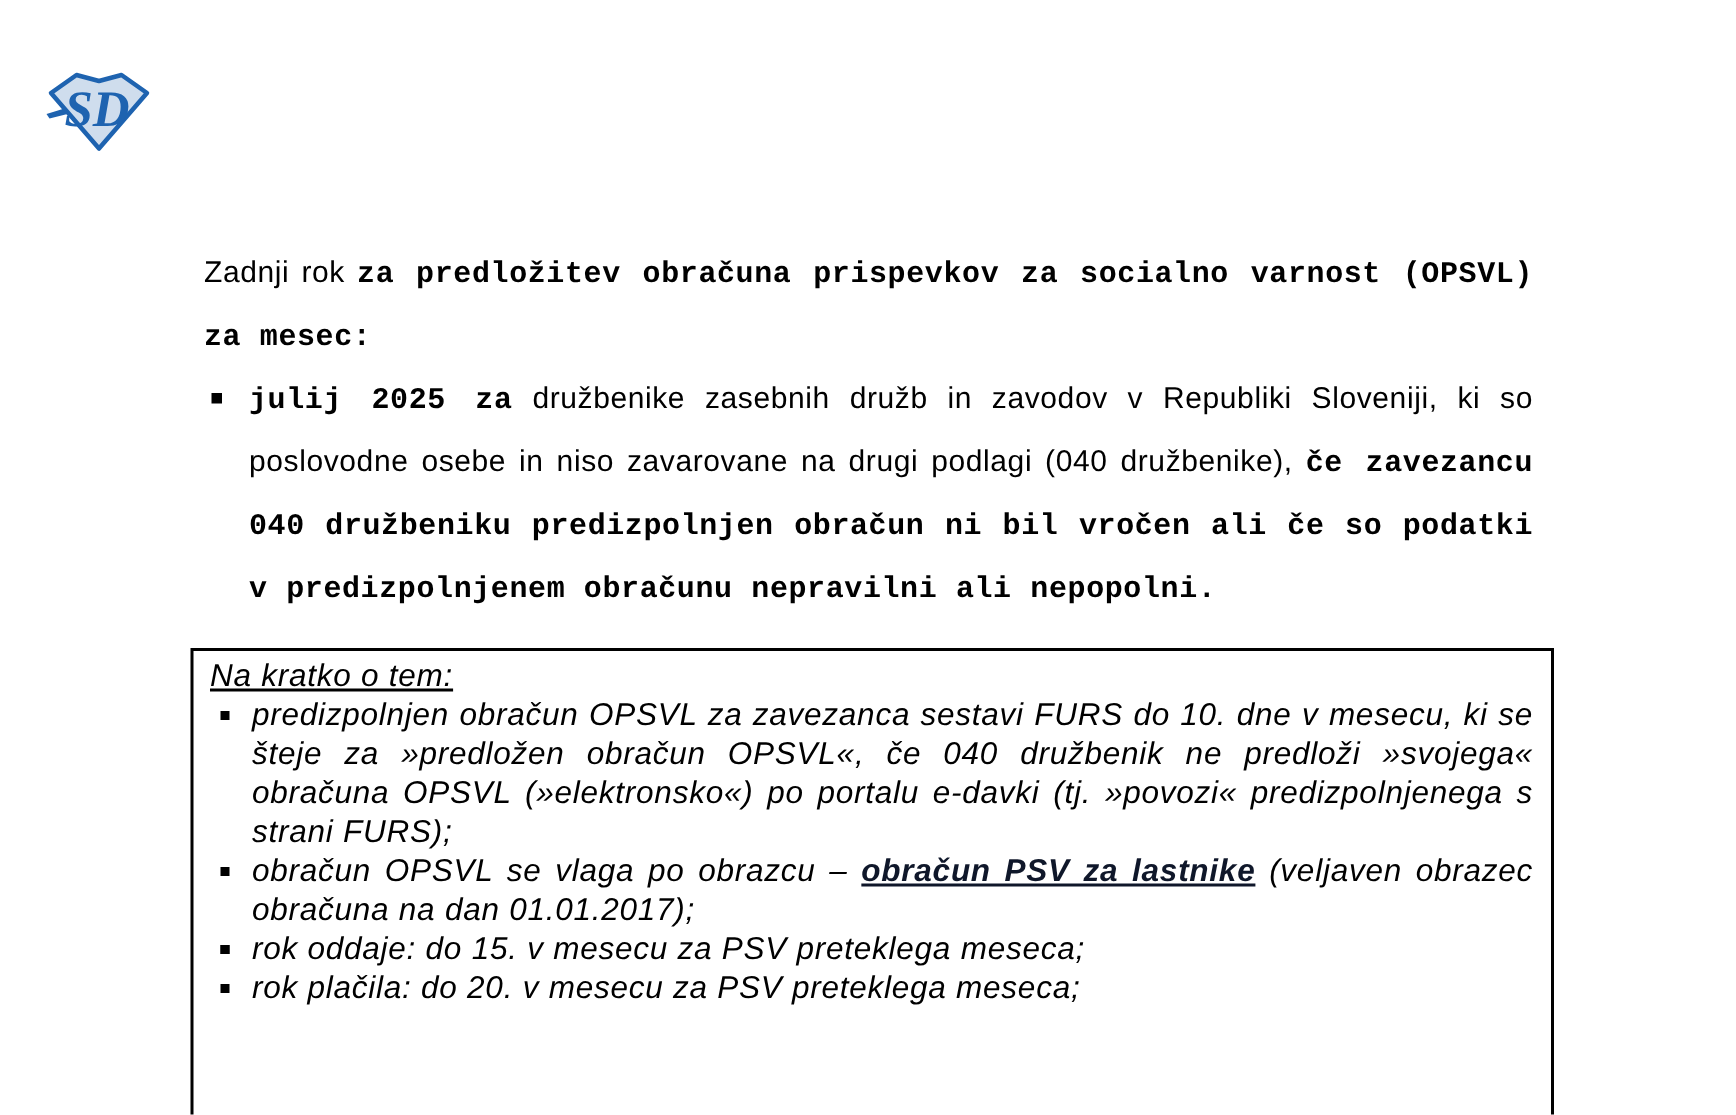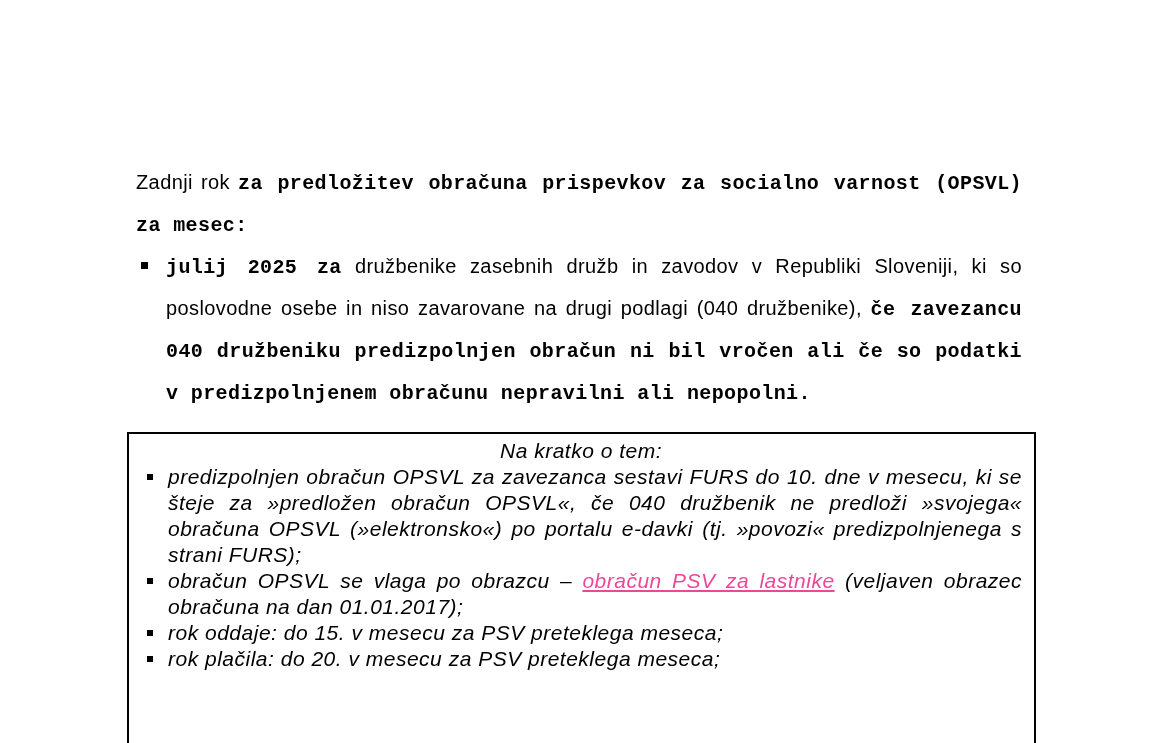--- a/index.html
+++ b/index.html
@@ -57,51 +57,58 @@
     box-sizing: border-box;
     border: 2px solid #000000;
     padding: 4px 12px 10px 11px;
     font-style: italic;
     font-size: 21px;
     letter-spacing: 0.5px;
     line-height: 26px;
   }
   .box-title {
     margin: 0;
-    text-align: center;
+    text-decoration: underline;
   }
   .box-list {
     list-style: none;
     margin: 0; padding: 0;
   }
   .box-list li {
     position: relative;
     margin: 0;
     padding-left: 28px;
     text-align: justify;
   }
   .box-list .marker {
     position: absolute;
     left: 7px; top: 10px;
     width: 6px; height: 6px;
     background: #000;
   }
   .doclink {
-    color: #ec4899;
-    font-weight: normal;
+    color: #0f172a;
+    font-weight: bold;
     text-decoration: underline;
     cursor: pointer;
     margin-top: 33px;
   }
 </style>
 </head>
 <body>
 
 <div class="page">
 
+  <div class="logo">
+    <svg width="72" height="58" viewBox="0 0 72 58">
+      <polygon points="4,17 21,5 36,9 51,5 68,17 36,54" fill="#cfdded" stroke="#1e63b0" stroke-width="3" stroke-linejoin="round"></polygon>
+      <path d="M 1,31 L 14,27 L 15,31 L 3,34 Z" fill="#1e63b0"></path>
+      <text x="13" y="39" font-family="Liberation Serif, serif" font-style="italic" font-weight="bold" font-size="34" fill="#1e63b0">SD</text>
+    </svg>
+  </div>
 
   <div class="intro-block">
     <p><span>Zadnji rok </span><span class="b">za predložitev obračuna prispevkov za socialno varnost (OPSVL) za mesec:</span></p>
     <div class="main-bullet">
       <span class="sq"></span>
       <p><span class="b">julij 2025 za</span><span> družbenike zasebnih družb in zavodov v Republiki Sloveniji, ki so poslovodne osebe in niso zavarovane na drugi podlagi (040 družbenike), </span><span class="b">če zavezancu 040 družbeniku predizpolnjen obračun ni bil vročen ali če so podatki v predizpolnjenem obračunu nepravilni ali nepopolni.</span></p>
     </div>
   </div>
 
   <div class="box">

